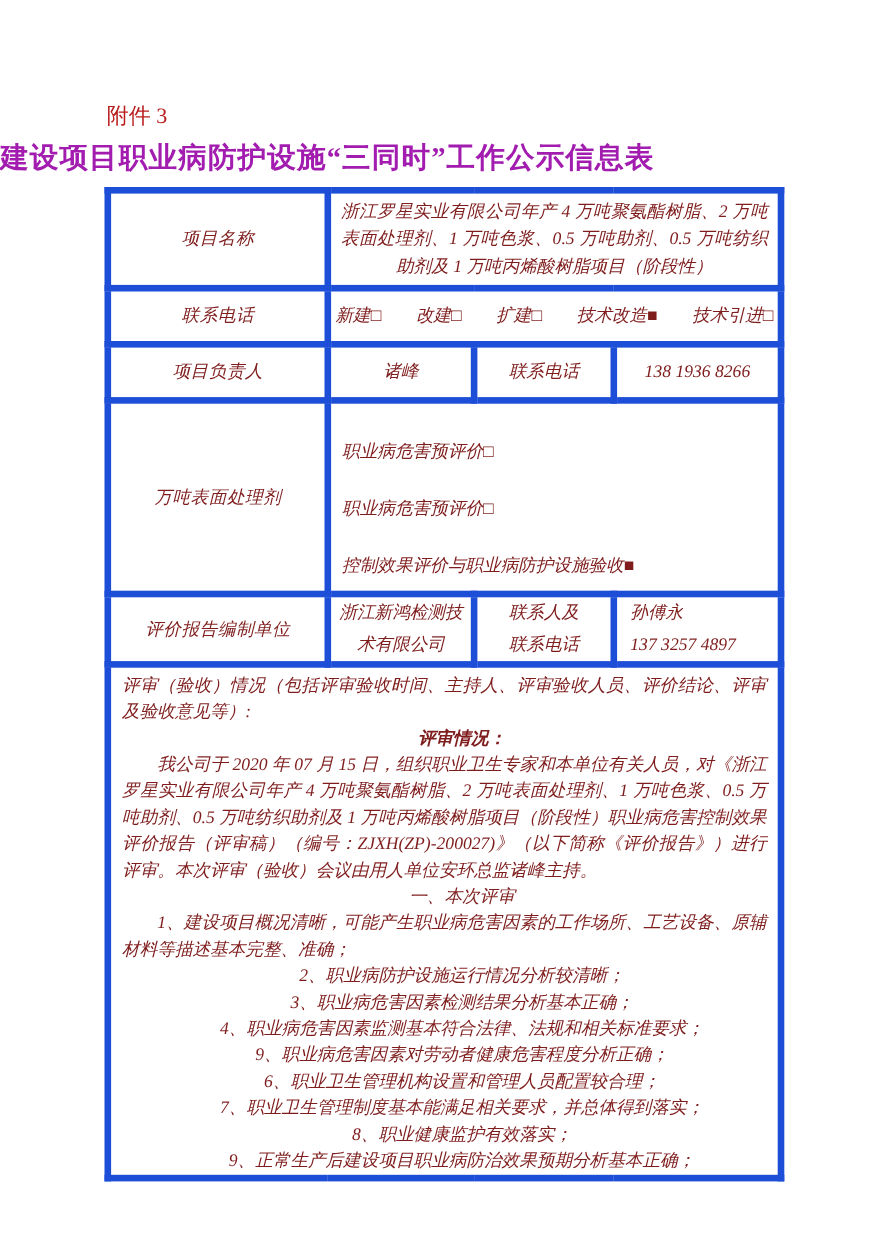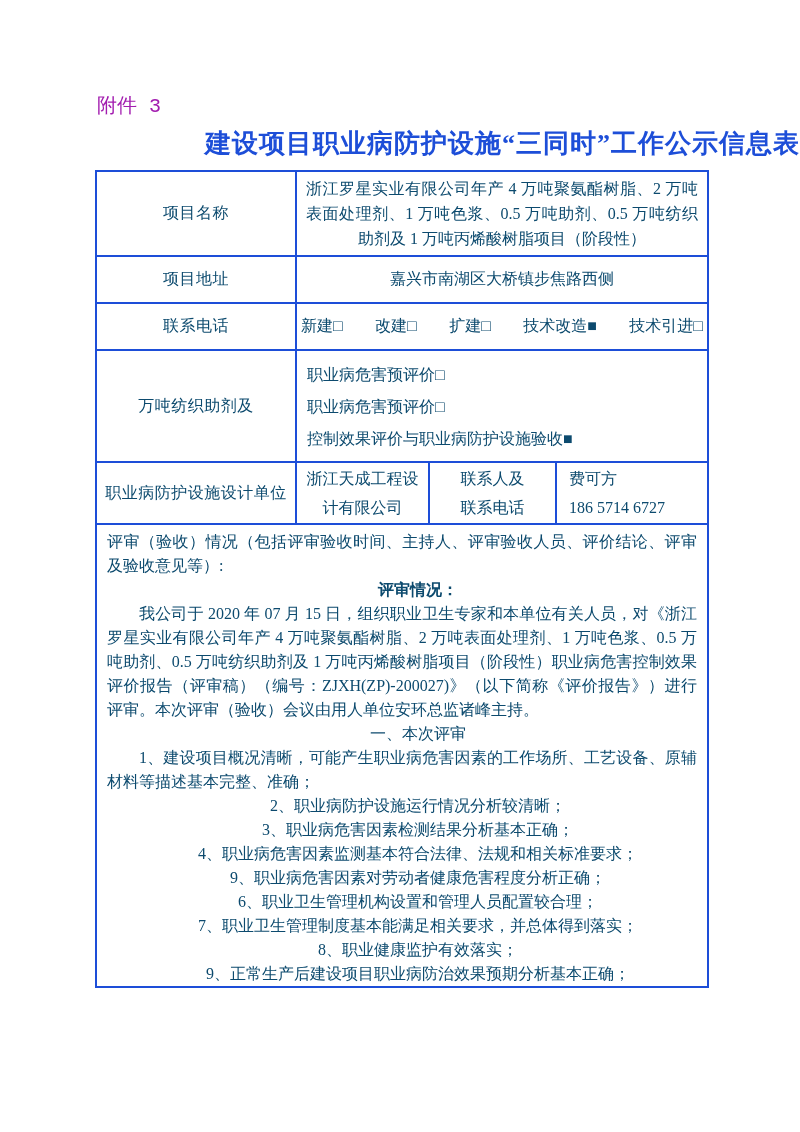--- a/index.html
+++ b/index.html
@@ -4,47 +4,47 @@
 <style>
   * { margin:0; padding:0; box-sizing:border-box; }
   html,body { background:#fff; }
   .page {
     position:relative; width:800px; height:1132px; background:#ffffff;
     font-family:"Liberation Serif","DejaVu Serif",serif; color:#1c1c1c;
     overflow:hidden;
   }
   .attachment {
     position:absolute; left:97px; top:92px; font-size:20px;
-    font-family:Liberation Mono, monospace; color:#a21caf;
+    font-family:Liberation Serif, serif; color:#b91c1c;
   }
   .title {
-    position:absolute; left:0; top:126px; width:800px; text-align:right;
-    font-size:26px; font-weight:bold; letter-spacing:1px; color:#1d4ed8;
+    position:absolute; left:0; top:126px; width:800px; text-align:left;
+    font-size:26px; font-weight:bold; letter-spacing:1px; color:#a21caf;
   }
   table.form {
     position:absolute; left:95px; top:170px; width:612px;
     border-collapse:collapse; table-layout:fixed;
     border:2px solid #3b3b3b;
   }
   table.form td {
-    border:2px solid #1d4ed8; font-size:16px; color:#0c4a6e;
-    vertical-align:middle; overflow:hidden;
+    border:6px solid #1d4ed8; font-size:16px; color:#7f1d1d;
+    vertical-align:middle; overflow:hidden;font-style:italic;
   }
   td.lbl { text-align:center; letter-spacing:0.5px; padding:12px 2px; }
   td.val-center { text-align:center; }
   .name-val {
     padding:4px 9px; text-align:justify; text-align-last:center;
     line-height:25px;
   }
   .nature-cell { padding:0 4px; }
   .nature-flex { display:flex; justify-content:space-between; align-items:center; }
   .opt { white-space:nowrap; }
   .box { font-size:16px; }
   .cat-cell { padding:8px 0 6px 10px; vertical-align:middle; }
-  .cat-line { line-height:32px; white-space:nowrap; }
+  .cat-line { line-height:32px; white-space:nowrap;margin-top:20px; }
   .two-line { line-height:29px; text-align:center; }
   .company-cell { padding:0 5px; line-height:29px; text-align:center; }
   .contact-val { padding-left:12px; line-height:29px; text-align:left; vertical-align:middle; }
   .review-cell { vertical-align:top; padding:5px 10px 0 10px; }
   .review-cell p { line-height:24px; text-align:justify; }
   .review-cell p.noj { text-align:center; }
   .ind { text-indent:32px; }
   .bold { font-weight:bold; }
 </style>
 </head>
@@ -63,61 +63,63 @@
         <col style="width:127px">
         <col style="width:152px">
     </colgroup>
     <tbody>
 
       <tr style="height:76px">
         <td class="lbl">项目名称</td>
         <td class="name-val" colspan="3">浙江罗星实业有限公司年产 4 万吨聚氨酯树脂、2 万吨表面处理剂、1 万吨色浆、0.5 万吨助剂、0.5 万吨纺织助剂及 1 万吨丙烯酸树脂项目（阶段性）</td>
       </tr>
 
-      <tr style="height:38px">
-        <td class="lbl">项目地址</td>
-        <td class="val-center" colspan="3">嘉兴市南湖区大桥镇步焦路西侧</td>
-      </tr>
 
       <tr style="height:37px">
         <td class="lbl">联系电话</td>
         <td class="nature-cell" colspan="3">
           <div class="nature-flex">
             <span class="opt"><span>新建</span><span class="box">□</span></span>
             <span class="opt"><span>改建</span><span class="box">□</span></span>
             <span class="opt"><span>扩建</span><span class="box">□</span></span>
             <span class="opt"><span>技术改造</span><span class="box">■</span></span>
             <span class="opt"><span>技术引进</span><span class="box">□</span></span>
           </div>
         </td>
       </tr>
 
+      <tr style="height:38px">
+        <td class="lbl">项目负责人</td>
+        <td class="val-center">诸峰</td>
+        <td class="val-center">联系电话</td>
+        <td class="val-center">138 1936 8266</td>
+      </tr>
 
       <tr style="height:97px">
-        <td class="lbl">万吨纺织助剂及</td>
+        <td class="lbl">万吨表面处理剂</td>
         <td class="cat-cell" colspan="3">
           <div class="cat-line"><span>职业病危害预评价</span><span class="box">□</span></div>
           <div class="cat-line"><span>职业病危害预评价</span><span class="box">□</span></div>
           <div class="cat-line"><span>控制效果评价与职业病防护设施验收</span><span class="box">■</span></div>
         </td>
       </tr>
 
-
-      <tr style="height:62px">
-        <td class="lbl">职业病防护设施设计单位</td>
-        <td class="company-cell">浙江天成工程设计有限公司</td>
+      <tr style="height:58px">
+        <td class="lbl">评价报告编制单位</td>
+        <td class="company-cell">浙江新鸿检测技术有限公司</td>
         <td class="two-line">
           <div>联系人及</div>
           <div>联系电话</div>
         </td>
         <td class="contact-val">
-          <div>费可方</div>
-          <div>186 5714 6727</div>
+          <div>孙傅永</div>
+          <div>137 3257 4897</div>
         </td>
       </tr>
+
 
       <tr style="height:459px">
         <td class="review-cell" colspan="4">
           <p>评审（验收）情况（包括评审验收时间、主持人、评审验收人员、评价结论、评审及验收意见等）:</p>
           <p class="ind bold noj">评审情况：</p>
           <p class="ind">我公司于 2020 年 07 月 15 日，组织职业卫生专家和本单位有关人员，对《浙江罗星实业有限公司年产 4 万吨聚氨酯树脂、2 万吨表面处理剂、1 万吨色浆、0.5 万吨助剂、0.5 万吨纺织助剂及 1 万吨丙烯酸树脂项目（阶段性）职业病危害控制效果评价报告（评审稿）（编号：ZJXH(ZP)-200027)》（以下简称《评价报告》）进行评审。本次评审（验收）会议由用人单位安环总监诸峰主持。</p>
           <p class="ind noj">一、本次评审</p>
           <p class="ind">1、建设项目概况清晰，可能产生职业病危害因素的工作场所、工艺设备、原辅材料等描述基本完整、准确；</p>
           <p class="ind noj">2、职业病防护设施运行情况分析较清晰；</p>
           <p class="ind noj">3、职业病危害因素检测结果分析基本正确；</p>

